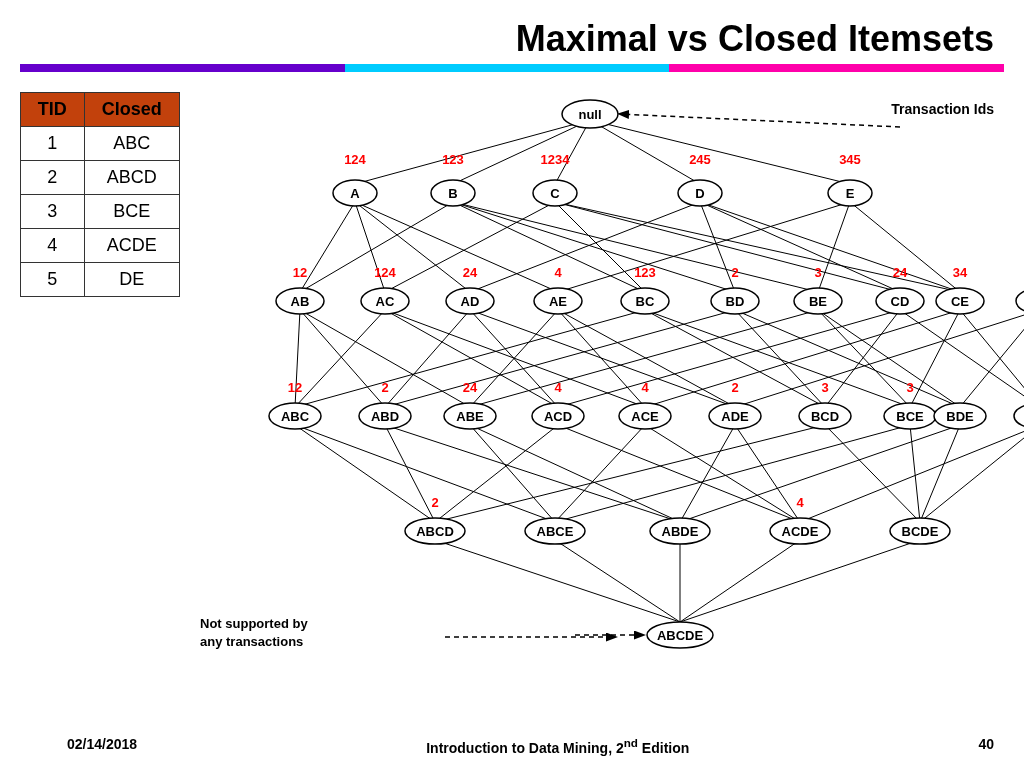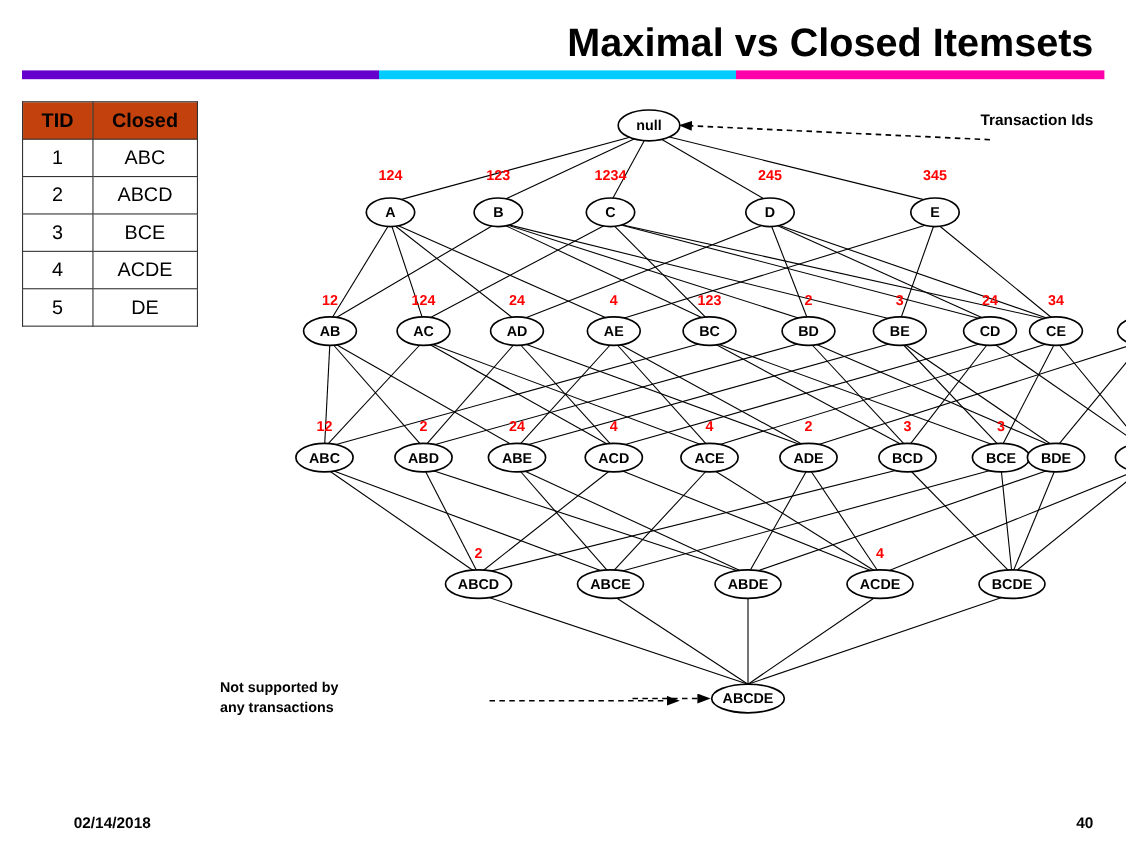--- a/index.html
+++ b/index.html
@@ -417,14 +417,17 @@
     </svg>
 
     
     <div style="position:absolute; bottom:60px; left:0px; font-size:13px; font-weight:bold; line-height:1.4;">Not supported by<br>any transactions</div>
 
   </div>
 </div>
 
 <div class="footer">
   <span>02/14/2018</span>
+  <span>
+    Introduction to Data Mining, 2<sup>nd</sup> Edition
+  </span>
   <span>40</span>
 </div>
 
 </body></html>

